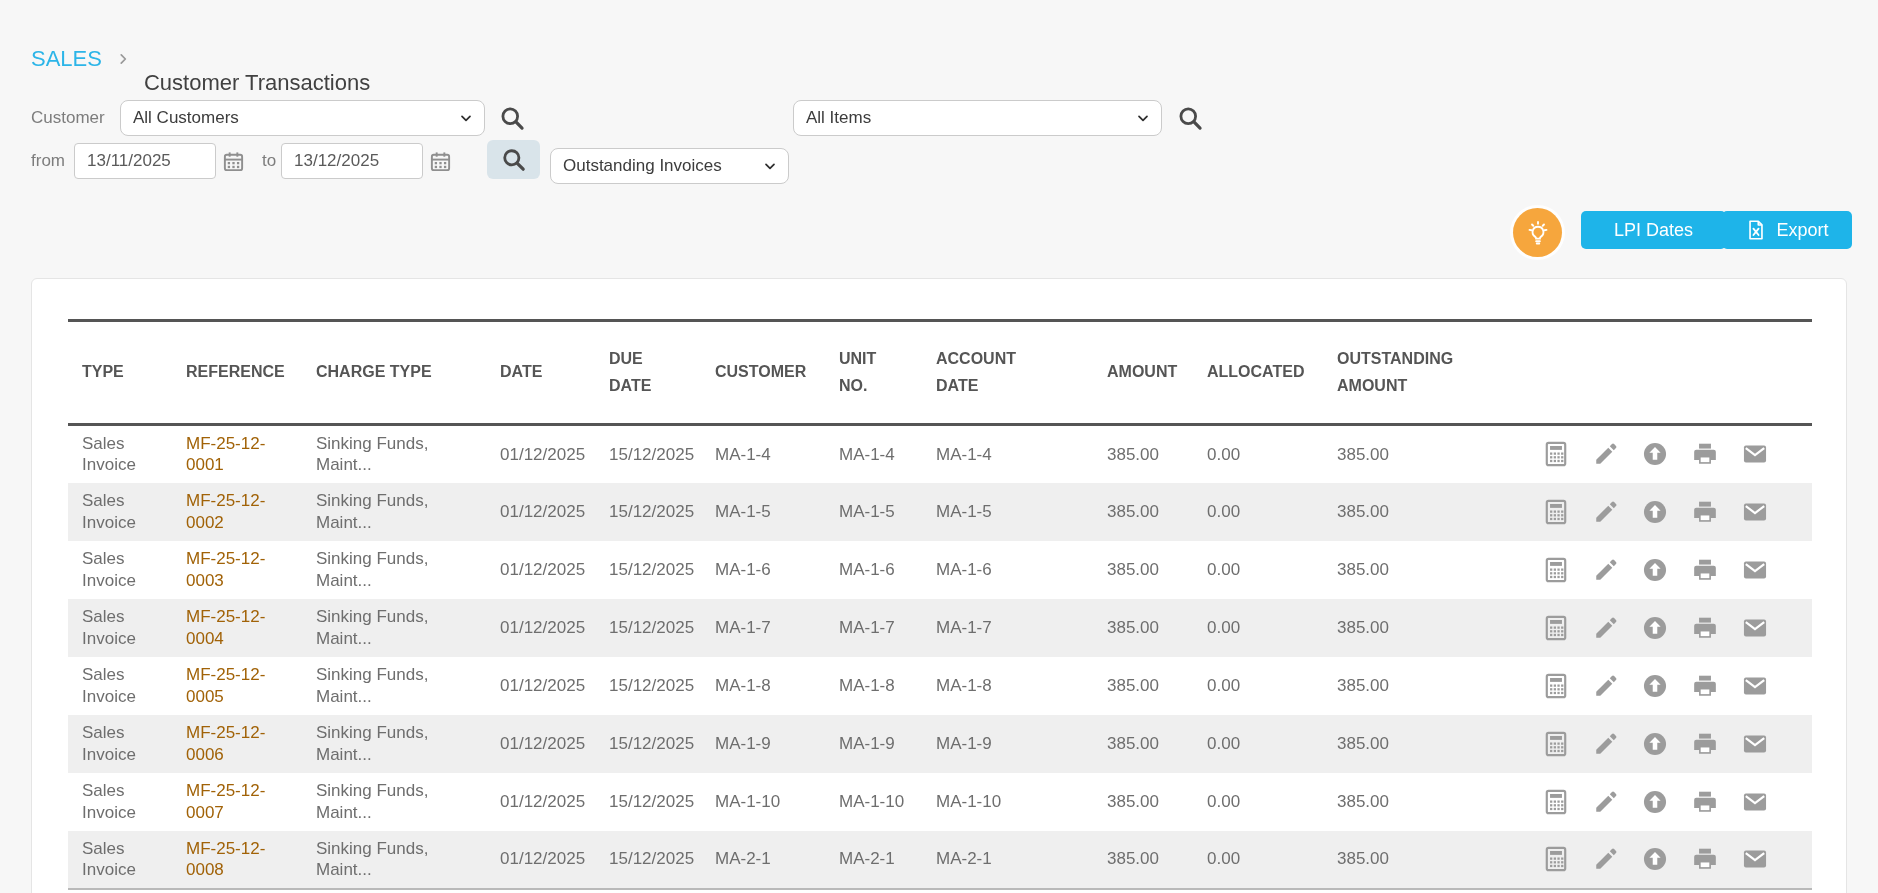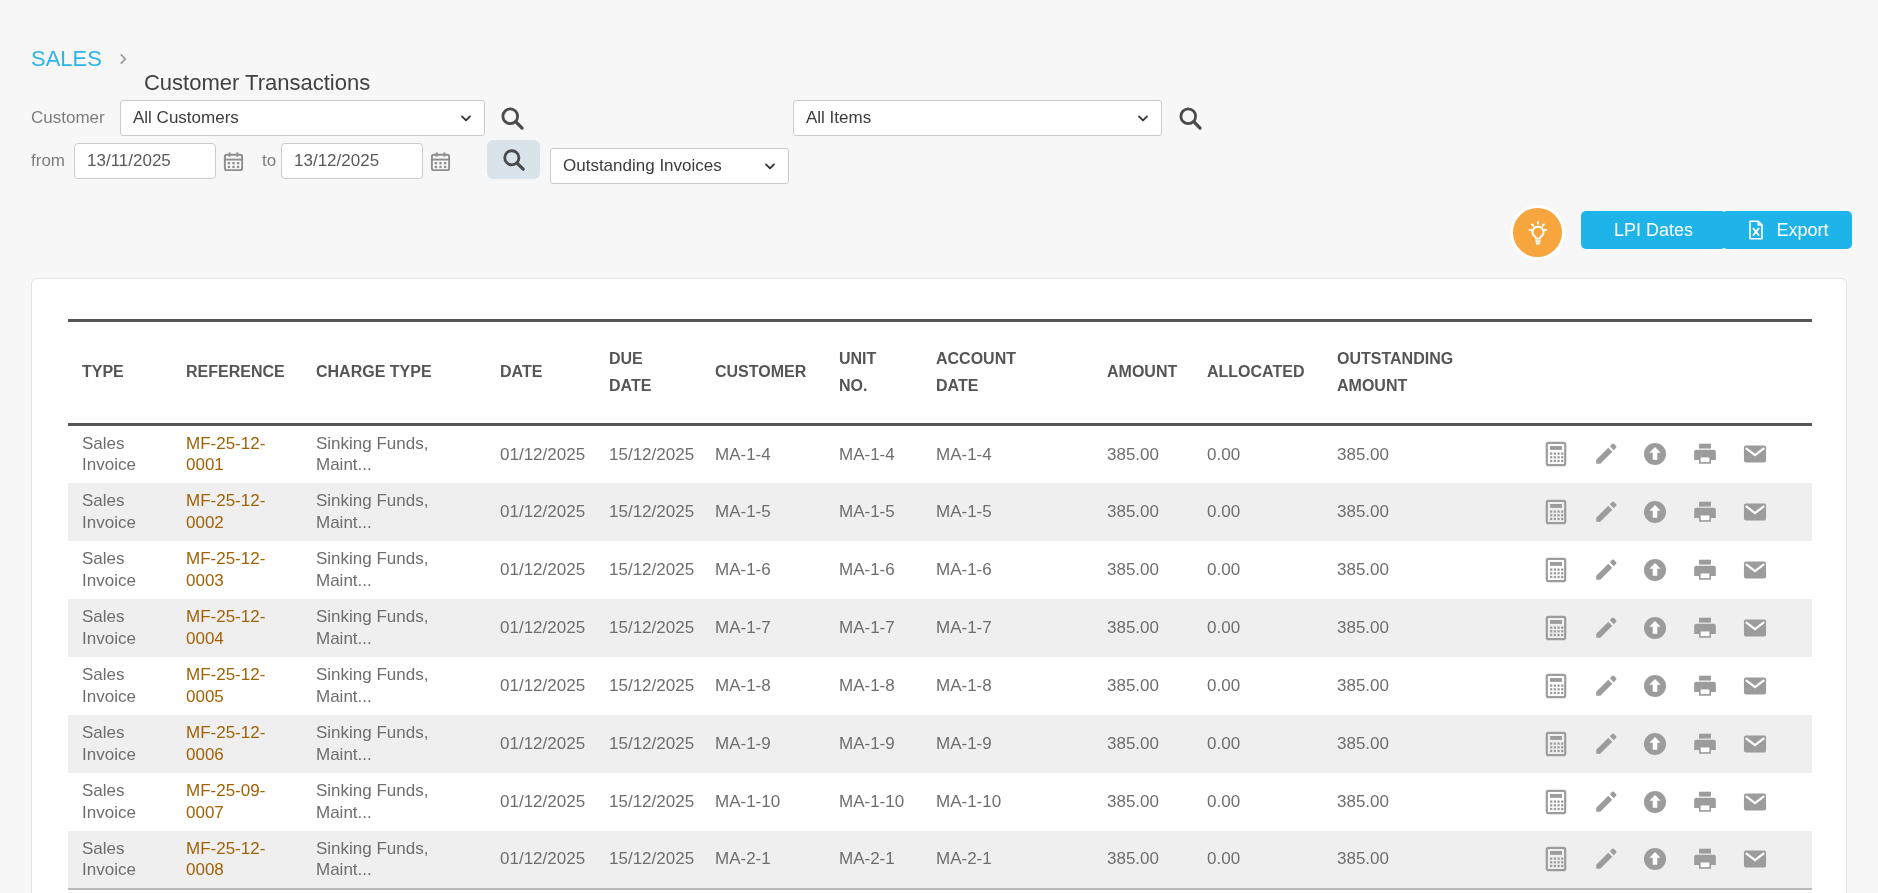--- a/index.html
+++ b/index.html
@@ -14,21 +14,21 @@
   
   .breadcrumb { position:absolute; left:31px; top:22px; display:flex; align-items:center; gap:14px; }
   .crumb-section { color:#2cb5e8; font-size:22px; text-decoration:none; cursor:pointer; }
   .crumb-sep { color:#9a9a9a; display:flex; align-items:center; }
   .crumb-page { color:#414141; font-size:22px;margin-top:48px; }
 
   
   .filter-label { position:absolute; font-size:17px; color:#7d7d7d; line-height:36px; }
   .fake-select {
     position:absolute; height:36px; background:#fff;
-    border:1px solid #cbcbcb; border-radius:3px;
+    border:1px solid #cbcbcb; border-radius:8px;
     display:flex; align-items:center; justify-content:space-between;
     padding:0 10px 0 12px; cursor:pointer;
   }
   .fake-select .sel-text { font-size:17px; color:#3c3c3c; }
   .chev { color:#2e2e2e; display:flex; align-items:center; }
   .date-input {
     position:absolute; height:36px; background:#fff;
     border:1px solid #cbcbcb; border-radius:4px;
     font-family:"Liberation Sans", sans-serif;
     font-size:17px; color:#5a5a5a; padding:0 8px 0 12px; width:142px;
@@ -605,21 +605,21 @@
       <span class="ricon">
         <svg viewBox="0 0 24 24">
                 <rect x="1.8" y="4.2" width="20.4" height="15.6" rx="1.8" fill="currentColor"></rect>
                 <path d="M3.5 6.5l8.5 6.5 8.5-6.5" fill="none" stroke="#fff" stroke-width="2"></path>
               </svg>
       </span>
     </td>
   </tr>
         <tr>
     <td>Sales Invoice</td>
-    <td class="ref-cell"><a class="ref-link">MF-25-09-0007</a></td>
+    <td class="ref-cell"><a class="ref-link">MF-25-12-0007</a></td>
     <td>Sinking Funds, Maint...</td>
     <td>01/12/2025</td>
     <td>15/12/2025</td>
     <td>MA-1-10</td>
     <td>MA-1-10</td>
     <td>MA-1-10</td>
     <td>385.00</td>
     <td>0.00</td>
     <td>385.00</td>
     <td class="cell-actions">

